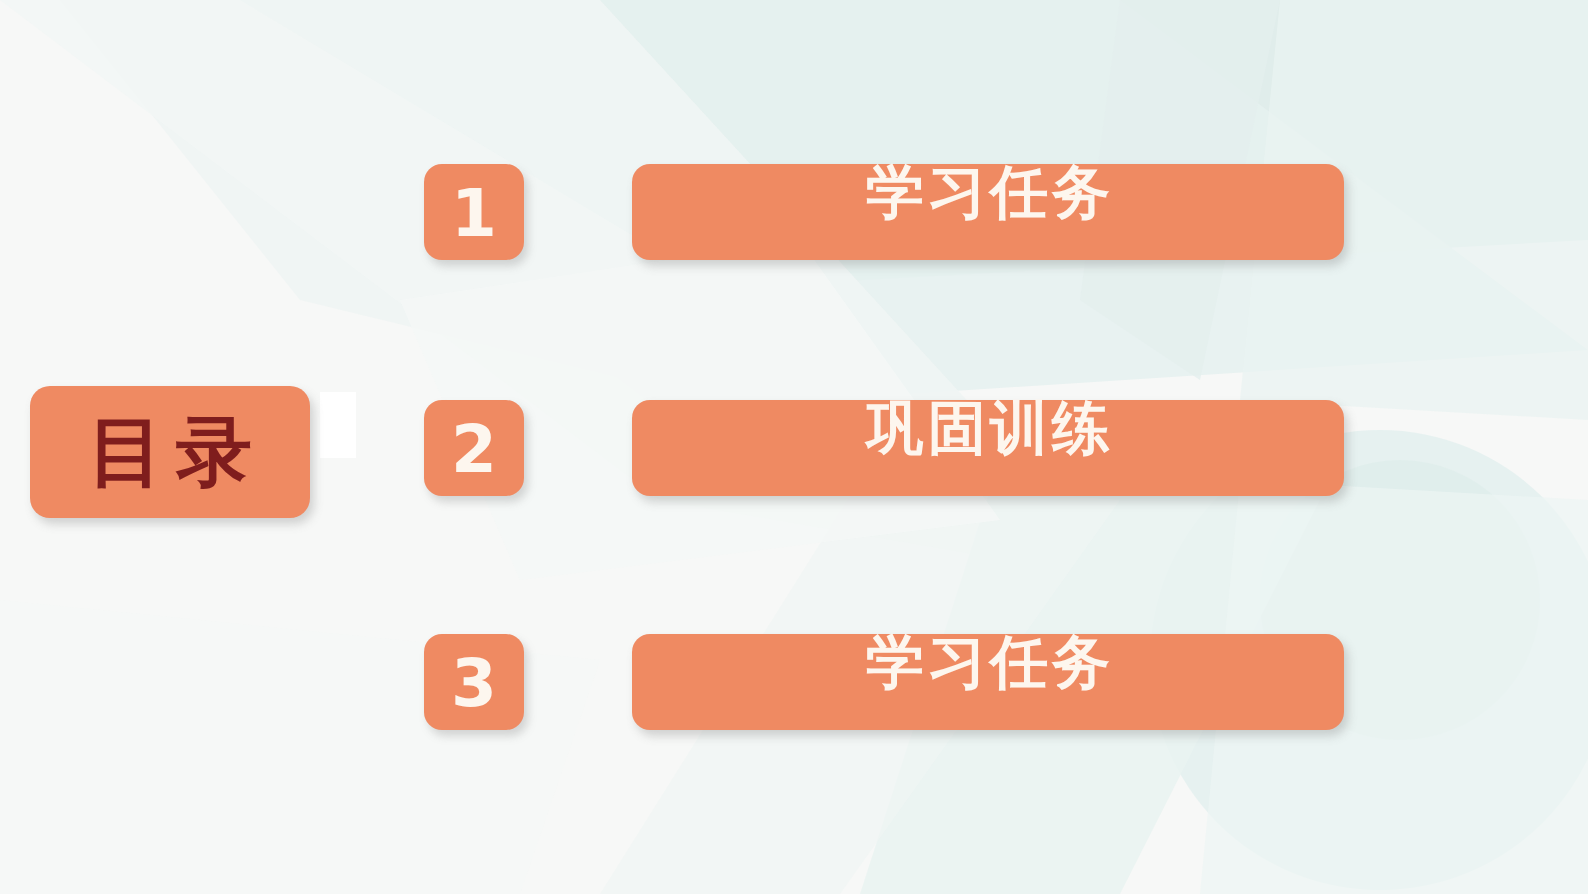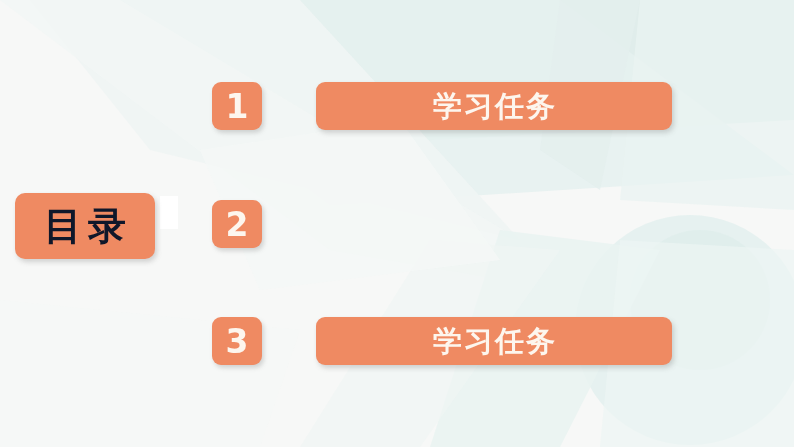--- a/index.html
+++ b/index.html
@@ -48,21 +48,21 @@
     height: 66px;
     background: #ef8a62;
     border-radius: 10px;
     box-shadow: 2px 3px 5px rgba(120, 120, 120, 0.30);
     display: flex;
     align-items: center;
     justify-content: center;
     z-index: 3;
   }
   .contents-box .label {
-    color: #0f172a;
+    color: #7f1d1d;
     font-size: 38px;
     font-weight: bold;
     letter-spacing: 6px;
     text-indent: 6px;
     line-height: 1;
     font-family: "DejaVu Sans", "Liberation Sans", sans-serif;
   }
 
   
   .agenda {
@@ -108,21 +108,20 @@
   .title-pill {
     position: absolute;
     left: 104px;
     top: 0;
     width: 356px;
     height: 48px;
     background: #ef8a62;
     border-radius: 9px;
     box-shadow: 2px 3px 5px rgba(120, 120, 120, 0.30);
     display: flex;
-    align-items: center;
     justify-content: center;
   }
   .title-pill .pill-text {
     color: #fdf6ee;
     font-size: 29px;
     font-weight: bold;
     letter-spacing: 2px;
     text-indent: 2px;
     line-height: 1;
     font-family: "DejaVu Sans", "Liberation Sans", sans-serif;
@@ -169,20 +168,23 @@
       </div>
       <div class="title-pill">
         <span class="pill-text">学习任务</span>
       </div>
     </div>
 
     <div class="agenda-row r2">
       <div class="num-badge">
         <span class="num">2</span>
       </div>
+      <div class="title-pill">
+        <span class="pill-text">巩固训练</span>
+      </div>
     </div>
 
     <div class="agenda-row r3">
       <div class="num-badge">
         <span class="num">3</span>
       </div>
       <div class="title-pill">
         <span class="pill-text">学习任务</span>
       </div>
     </div>

